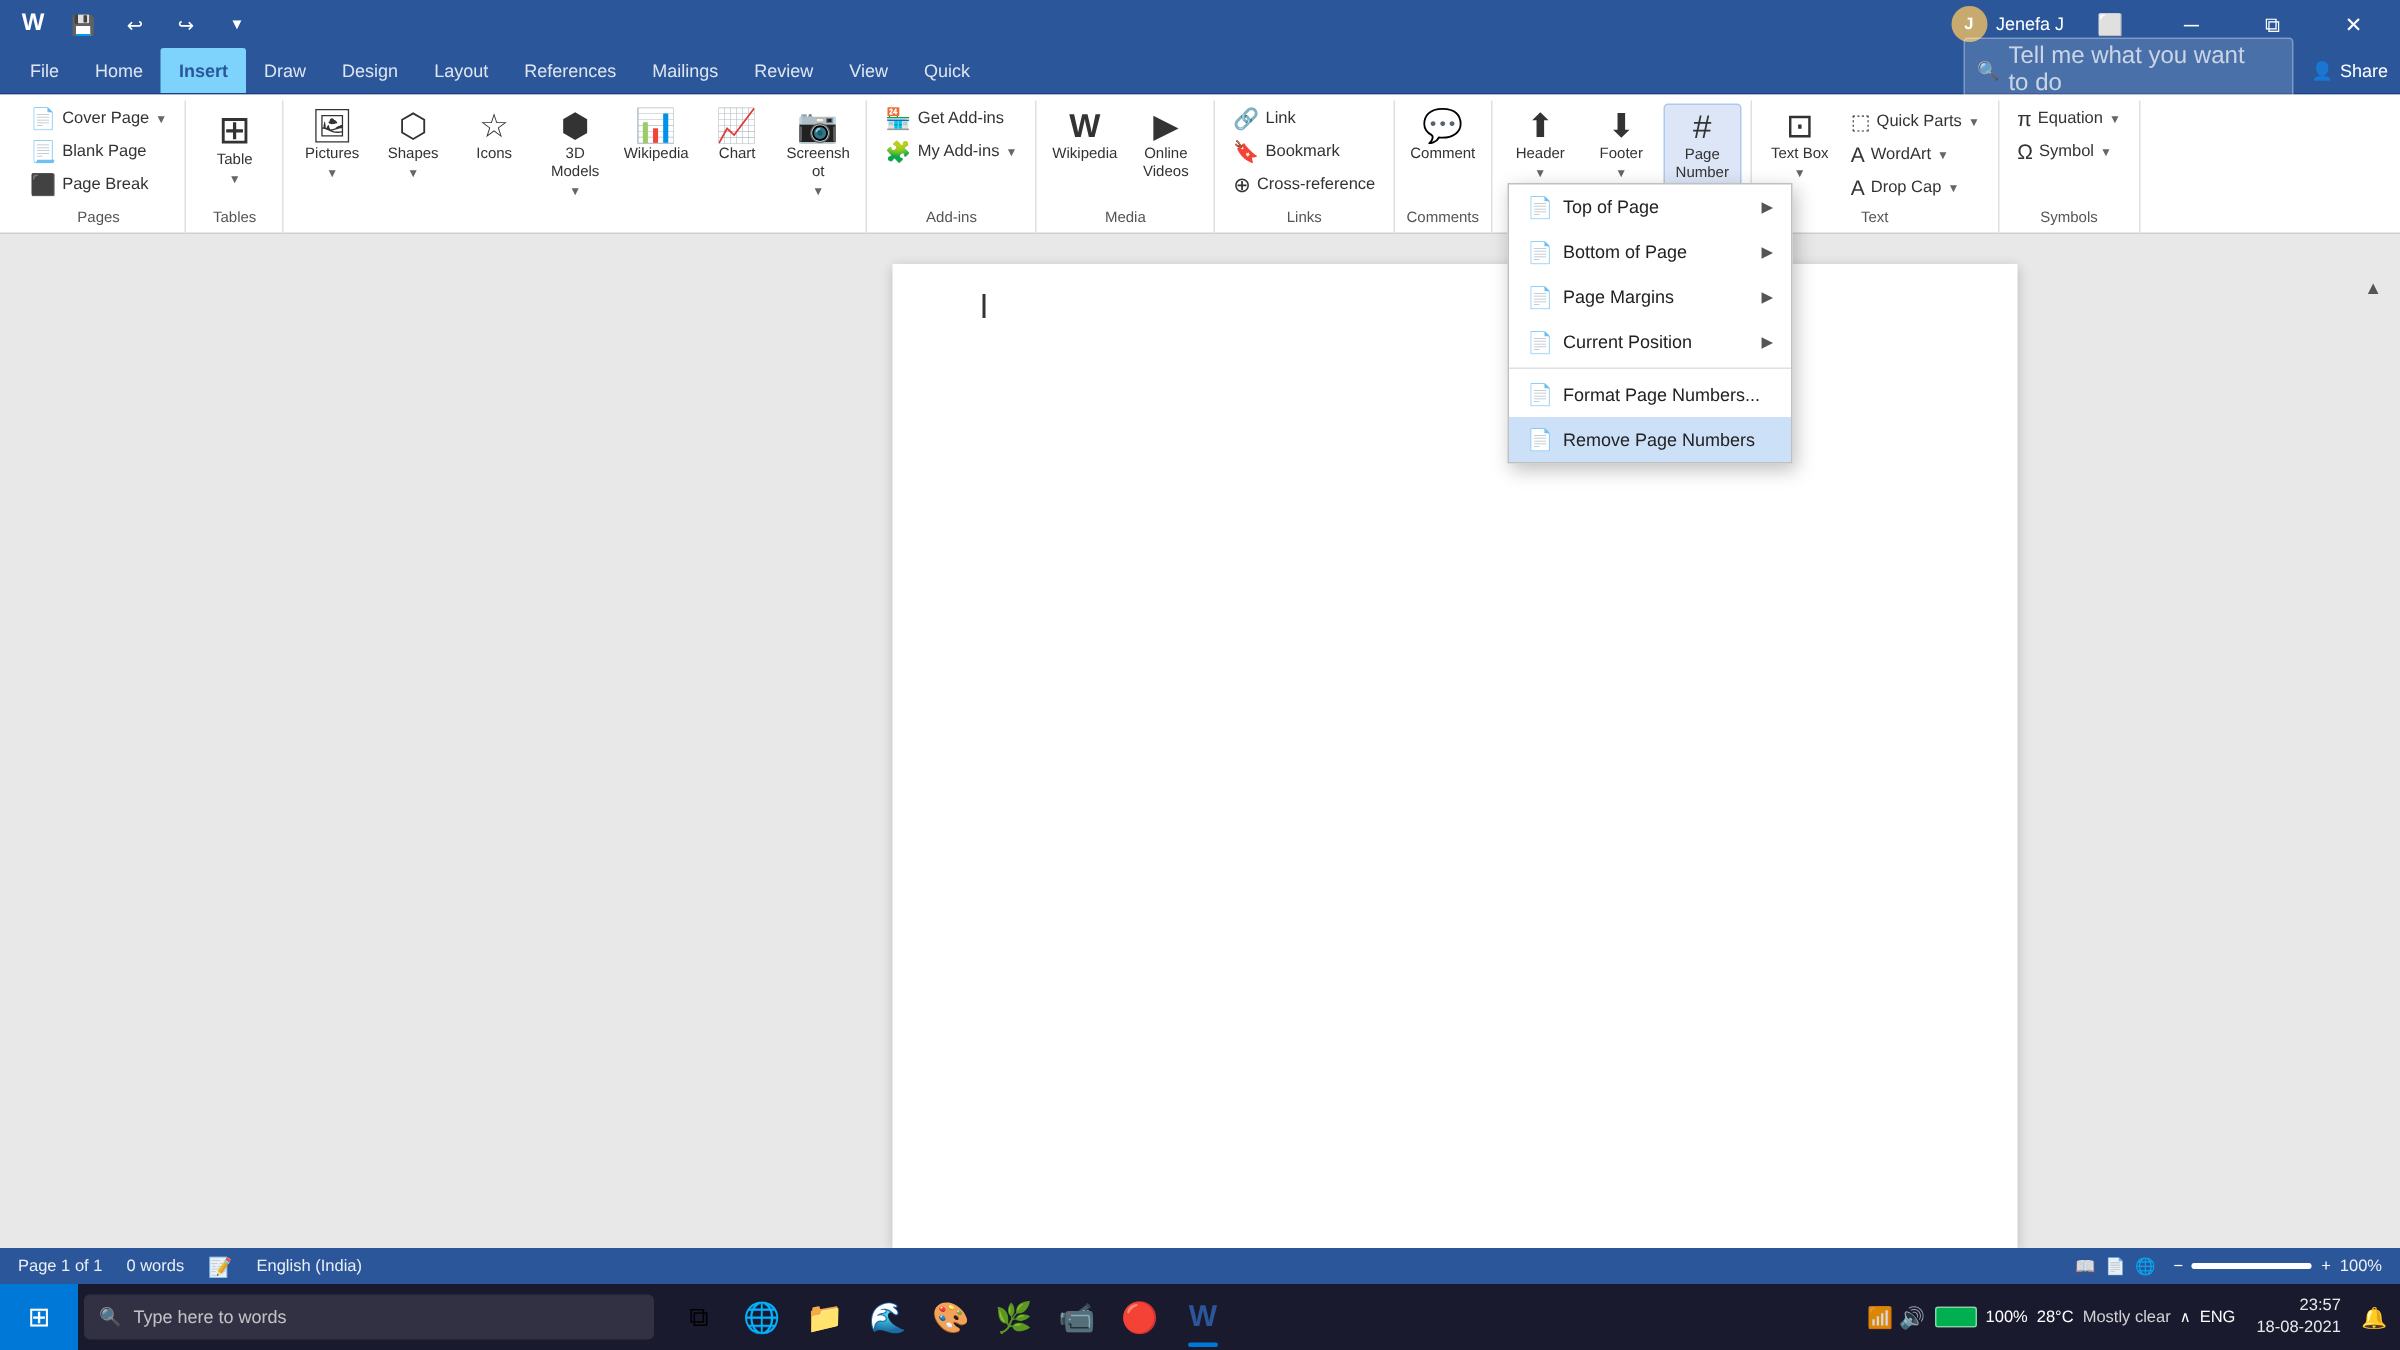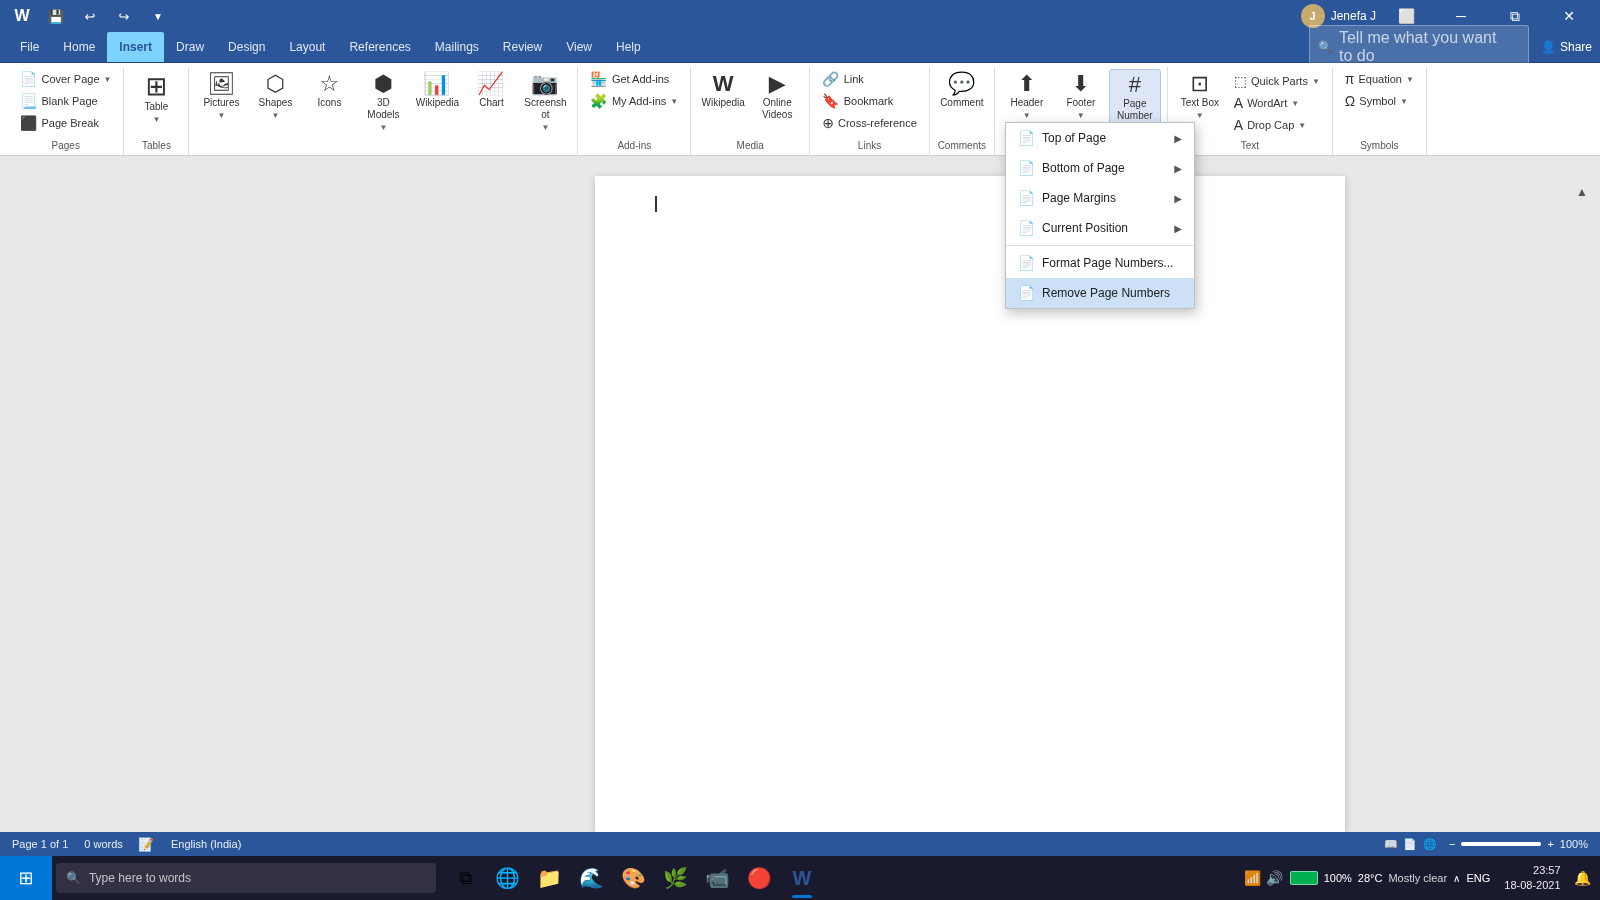--- a/index.html
+++ b/index.html
@@ -334,21 +334,21 @@
     <div class="ribbon-tab">
       <span>Mailings</span>
     </div>
     <div class="ribbon-tab">
       <span>Review</span>
     </div>
     <div class="ribbon-tab">
       <span>View</span>
     </div>
     <div class="ribbon-tab">
-      <span>Help</span>
+      <span>Quick</span>
     </div>
 
     <div class="ribbon-search">
       <span style="font-size:12px;">🔍</span>
       <span style="color:rgba(255,255,255,0.7);font-size:16px;">Tell me what you want to do</span>
     </div>
     <div class="share-btn">
       <span>👤</span>
       <span>Share</span>
     </div>

